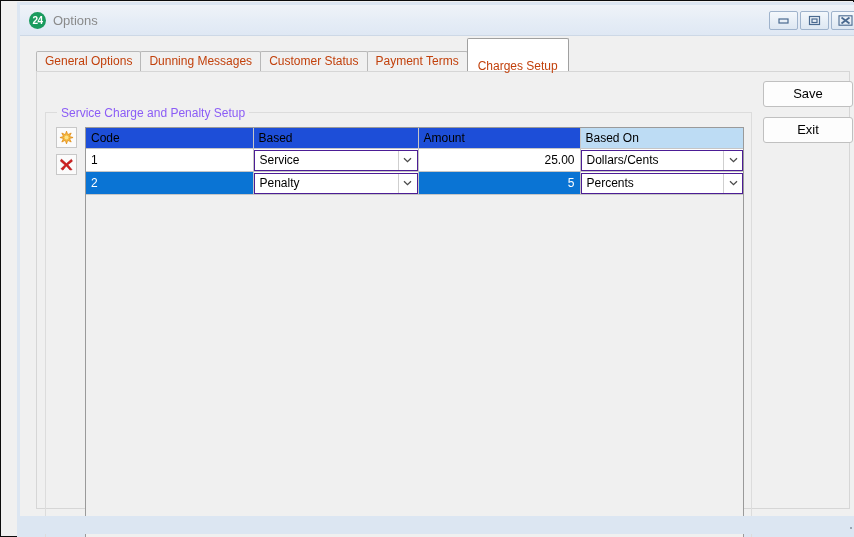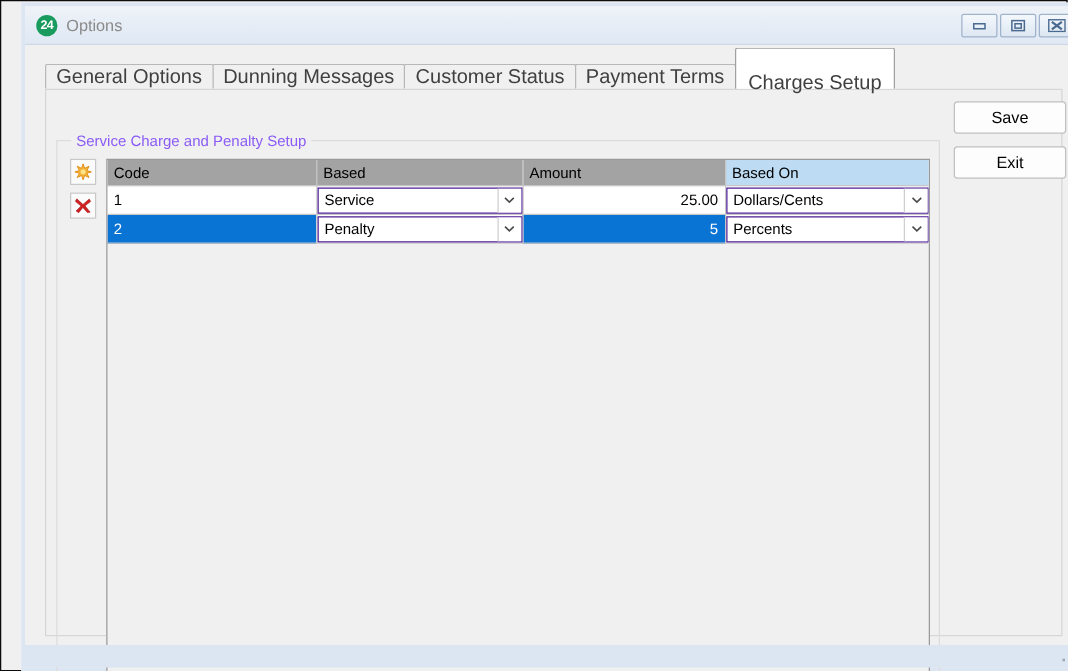--- a/index.html
+++ b/index.html
@@ -102,23 +102,23 @@
     align-items: flex-end;
   }
   .tab {
     height: 20px;
     padding: 0 8px;
     box-sizing: border-box;
     background: #f0f0f0;
     border: 1px solid #b8b8b8;
     border-bottom: none;
     border-radius: 2px 2px 0 0;
-    font-size: 16px;
+    font-size: 12px;
     line-height: 19px;
-    color: #404040;
+    color: #c2410c;
     margin-right: -1px;
     white-space: nowrap;
   }
   .tab.active {
     height: 24px;
     line-height: 23px;
     background: #ffffff;
     border-color: #a0a0a0;
     position: relative;
     z-index: 3;
@@ -181,21 +181,21 @@
     overflow: hidden;
   }
   .grid-table {
     width: 100%;
     border-collapse: collapse;
     table-layout: fixed;
     font-size: 12px;
   }
   .grid-table th {
     height: 20px;
-    background: #a3a3a3;
+    background: #1d4ed8;
     border-right: 1px solid #c6c6c6;
     border-bottom: 1px solid #c6c6c6;
     text-align: left;
     font-weight: normal;
     padding: 0 0 0 5px;
     color: #000;
   }
   .grid-table th.hl {
     background: #bddcf4;
   }

